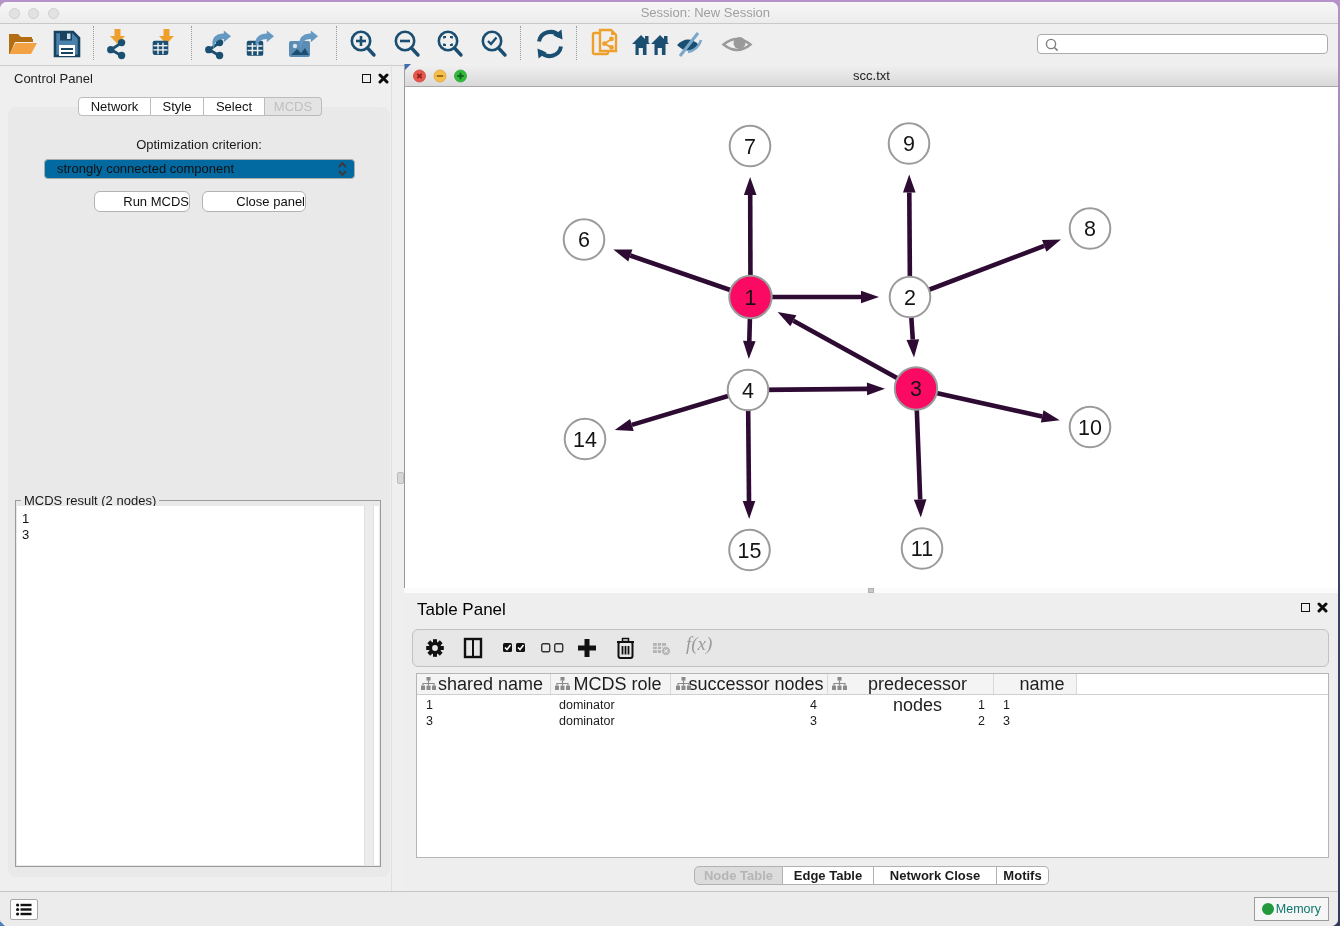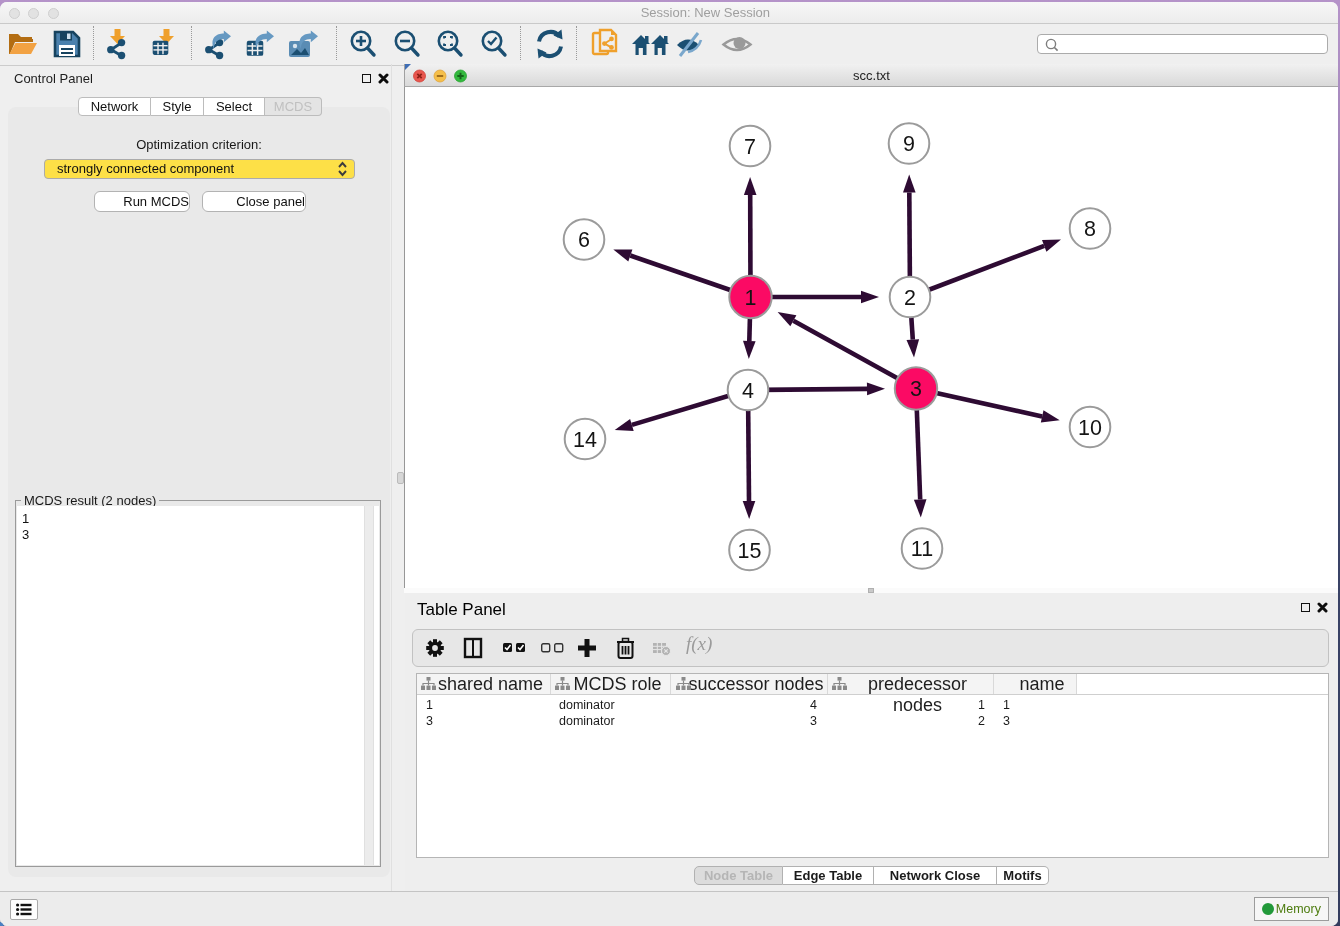--- a/index.html
+++ b/index.html
@@ -187,21 +187,21 @@
 <svg class="abs" style="left:378px;top:73px" width="11" height="11" viewBox="0 0 11 11">
     <path d="M2 2 L9 9 M9 2 L2 9" stroke="#0d0d0d" stroke-width="3" stroke-linecap="round"></path>
   </svg>
 <div class="card"></div>
 <div class="tab" style="left:78px;width:73px;border-radius:4px 0 0 4px">Network</div>
 <div class="tab" style="left:151px;width:53px;border-left:none">Style</div>
 <div class="tab" style="left:204px;width:61px;border-left:none">Select</div>
 <div class="tab" style="left:265px;width:57px;border-left:none;background:#e4e4e4;color:#c0c0c0;border-radius:0 4px 4px 0">MCDS</div>
 
 <div class="abs" style="left:8px;top:137px;width:382px;text-align:center;font-size:13px;color:#191919">Optimization criterion:</div>
-<div class="abs" style="left:44px;top:159px;width:311px;height:20px;background:#fde047;border:1px solid #ababab;border-radius:4px;font-size:13px;color:#111;line-height:18px;padding-left:12px">strongly connected component
+<div class="abs" style="left:44px;top:159px;width:311px;height:20px;background:#0369a1;border:1px solid #ababab;border-radius:4px;font-size:13px;color:#111;line-height:18px;padding-left:12px">strongly connected component
 <svg width="11" height="16" style="position:absolute;right:6px;top:1px" viewBox="0 0 11 16">
       <path d="M2 6 L5.5 2 L9 6 M2 10 L5.5 14 L9 10" stroke="#3c3c3c" stroke-width="1.9" fill="none"></path>
     </svg>
 </div>
 <div class="btn" style="left:94px;top:191px;width:96px">Run MCDS</div>
 <div class="btn" style="left:202px;top:191px;width:104px">Close panel</div>
 
 <div class="grp"></div>
 <div class="abs" style="left:21px;top:493px;background:#e9e9e9;padding:0 3px;font-size:13px;color:#191919">MCDS result (2 nodes)</div>
 <div class="abs" style="left:17px;top:506px;width:362px;height:359px;background:#fff"></div>
@@ -420,15 +420,15 @@
 <g fill="#111">
         <circle cx="1.6" cy="2" r="1.6"></circle>
         <circle cx="1.6" cy="6.5" r="1.6"></circle>
         <circle cx="1.6" cy="11" r="1.6"></circle>
 <rect x="4.5" y="0.8" width="11" height="2.4"></rect>
         <rect x="4.5" y="5.3" width="11" height="2.4"></rect>
         <rect x="4.5" y="9.8" width="11" height="2.4"></rect>
       </g>
 </svg>
 </div>
-<div class="abs" style="left:1254px;top:897px;width:75px;height:24px;background:#f6f6f6;border:1px solid #9c9c9c;font-size:12.5px;color:#4d7c0f;line-height:22px;text-align:right;padding-right:7px">Memory</div>
+<div class="abs" style="left:1254px;top:897px;width:75px;height:24px;background:#f6f6f6;border:1px solid #9c9c9c;font-size:12.5px;color:#0f766e;line-height:22px;text-align:right;padding-right:7px">Memory</div>
 <div class="abs" style="left:1262px;top:903px;width:12px;height:12px;border-radius:50%;background:#22993a"></div>
 <div class="abs" style="left:-6px;top:922px;width:10px;height:10px;border-radius:50%;background:#4a7fc1"></div>
 
 </body></html>

